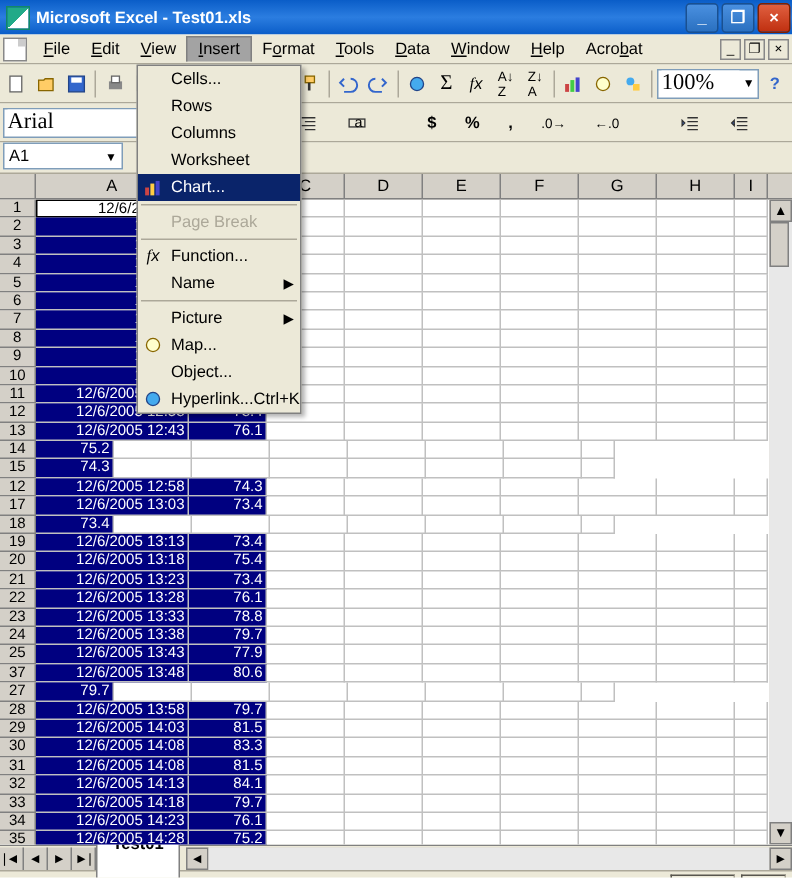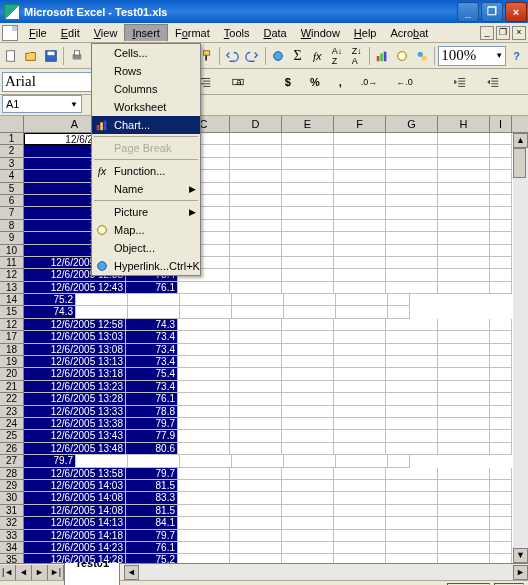--- a/index.html
+++ b/index.html
@@ -497,21 +497,20 @@
         <div class="cell cC"></div>
         <div class="cell cD"></div>
         <div class="cell cE"></div>
         <div class="cell cF"></div>
         <div class="cell cG"></div>
         <div class="cell cH"></div>
         <div class="cell cI"></div>
       </div>
       <div class="row">
         <div class="rowhdr">18</div>
-        <div class="cell cA sel">12/6/2005 13:08</div>
         <div class="cell cB sel">73.4</div>
         <div class="cell cC"></div>
         <div class="cell cD"></div>
         <div class="cell cE"></div>
         <div class="cell cF"></div>
         <div class="cell cG"></div>
         <div class="cell cH"></div>
         <div class="cell cI"></div>
       </div>
       <div class="row">
@@ -592,21 +591,21 @@
         <div class="cell cB sel">77.9</div>
         <div class="cell cC"></div>
         <div class="cell cD"></div>
         <div class="cell cE"></div>
         <div class="cell cF"></div>
         <div class="cell cG"></div>
         <div class="cell cH"></div>
         <div class="cell cI"></div>
       </div>
       <div class="row">
-        <div class="rowhdr">26</div>
+        <div class="rowhdr">37</div>
         <div class="cell cA sel">12/6/2005 13:48</div>
         <div class="cell cB sel">80.6</div>
         <div class="cell cC"></div>
         <div class="cell cD"></div>
         <div class="cell cE"></div>
         <div class="cell cF"></div>
         <div class="cell cG"></div>
         <div class="cell cH"></div>
         <div class="cell cI"></div>
       </div>

